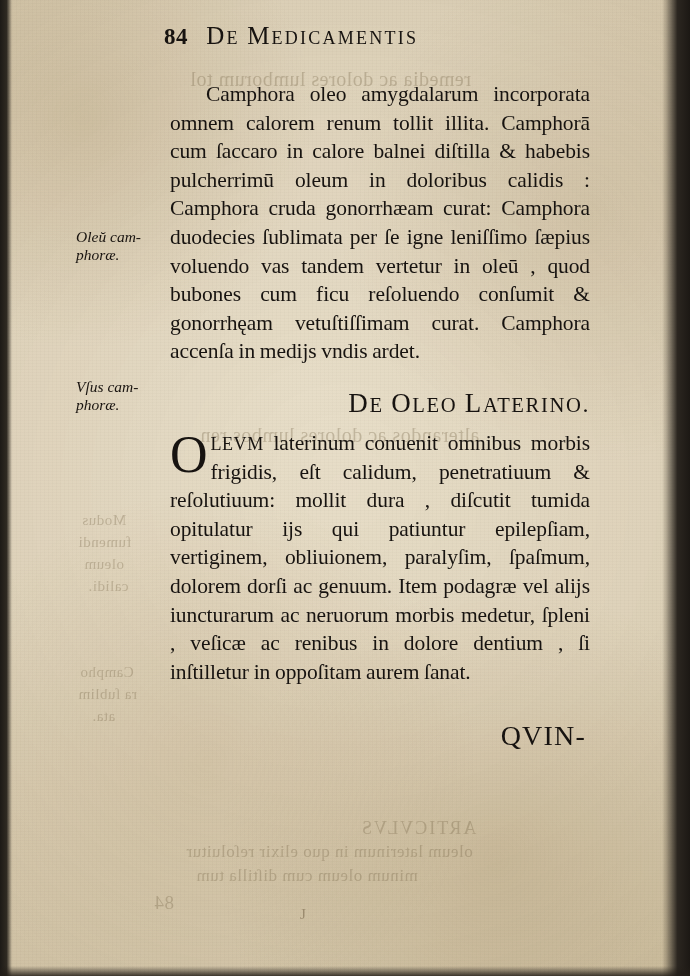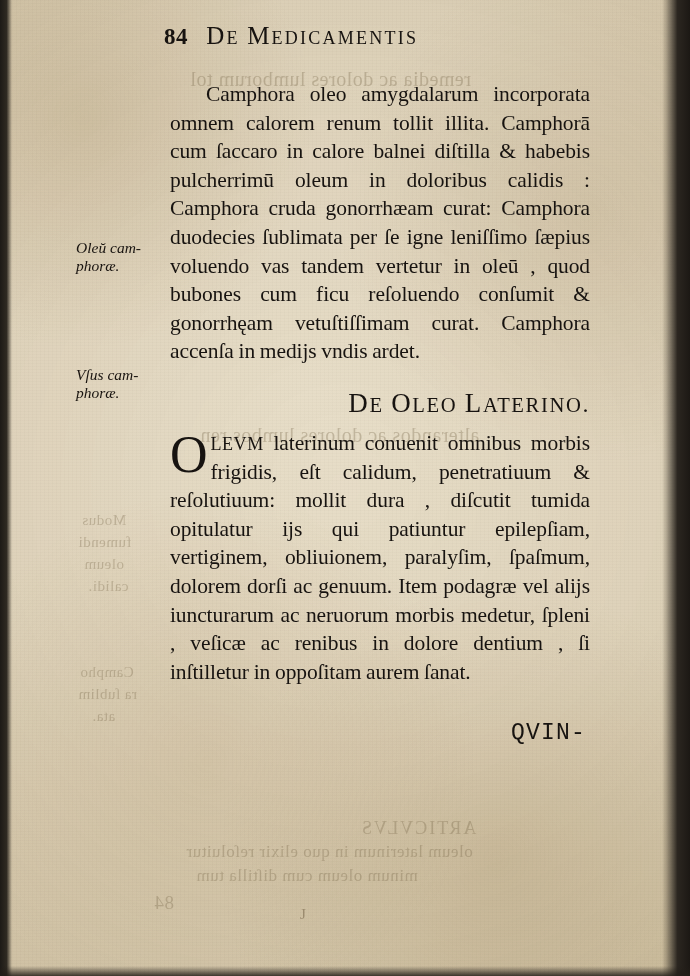--- a/index.html
+++ b/index.html
@@ -152,41 +152,40 @@
     line-height: 0.86;
     padding: 2px 3px 0 0;
     margin-top: 2px;
     font-family: "Liberation Serif", serif;
   }
   .dropblock p.body { text-align: justify; }
 
   .quin {
     margin-top: 34px;
     text-align: right;
-    font-size: 23px;
+    font-size: 28px;
     letter-spacing: 1.2px;
     padding-right: 4px;
-    font-family: Liberation Mono, monospace;
   }
 
   
   .marginalia {
     position: absolute;
     z-index: 4;
     left: 76px;
     width: 108px;
     font-family: "Liberation Serif", serif;
     font-style: italic;
     font-size: 15.5px;
     line-height: 1.16;
     color: #191410;
   }
   .marginalia .ln { display: block; white-space: nowrap; }
-  #note-1 { top: 228px; margin-top: 11px; }
-  #note-2 { top: 366px; }
+  #note-1 { top: 228px; }
+  #note-2 { top: 378px; }
 
   
   .sig {
     position: absolute;
     z-index: 2;
     font-size: 15px;
     color: rgba(95,78,52,0.45);
   }
 </style>
 </head>

